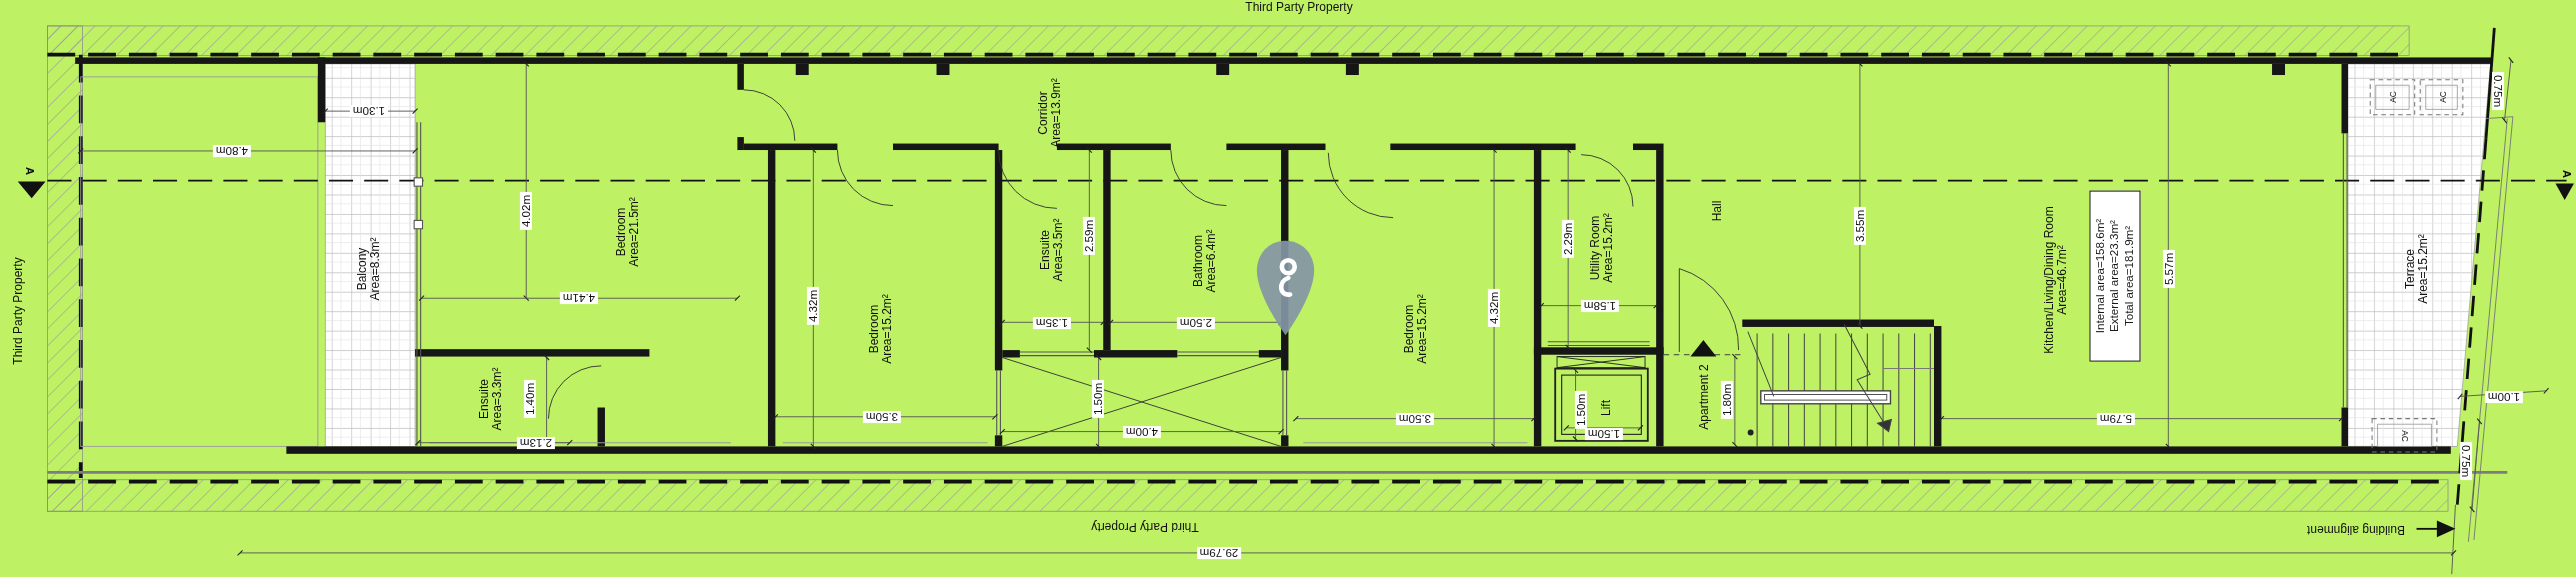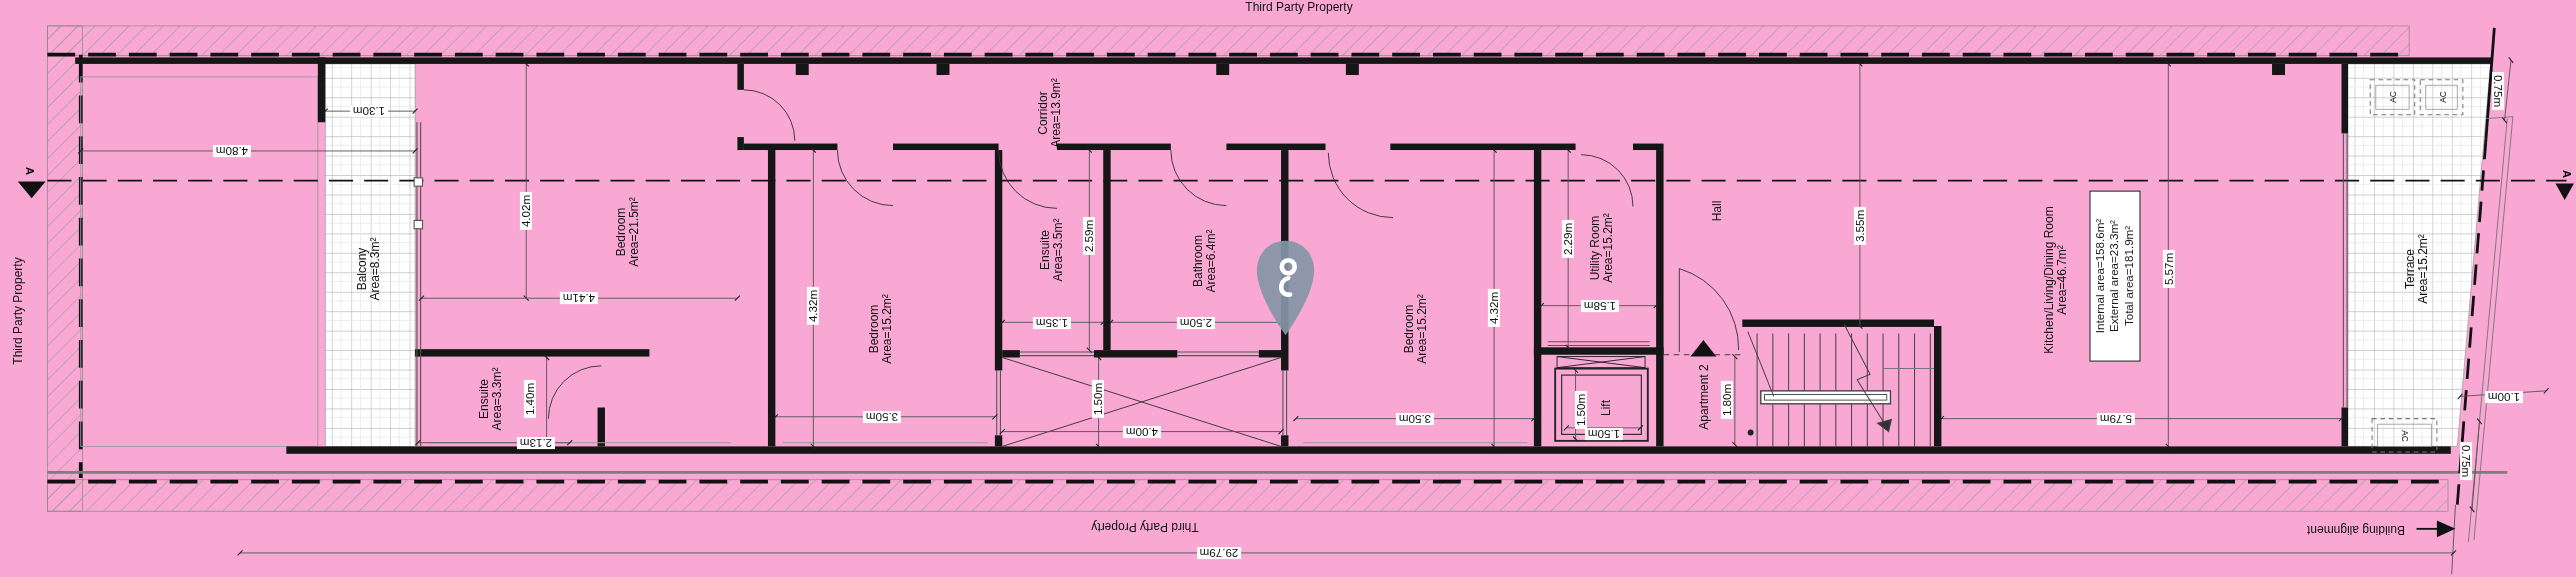--- a/index.html
+++ b/index.html
@@ -1,16 +1,16 @@
 <!DOCTYPE html>
 <html style="font-size:15px"><head>
 <meta charset="utf-8">
 <style>
   html,body{margin:0;padding:0;background:#fff;}
-  #plan{position:relative;width:2576px;height:577px;background:#f9a8d4;overflow:hidden;
+  #plan{position:relative;width:2576px;height:577px;background:#bef264;overflow:hidden;
         font-family:"Liberation Sans", sans-serif;color:#1a1a1a;}
   #plan svg{position:absolute;left:0;top:0;}
   .lbl{position:absolute;white-space:nowrap;font-size:12px;line-height:1.05;color:#111;
        transform:translate(-50%,-50%);display:flex;flex-direction:column;align-items:center;text-align:center;}
   .rotccw{transform:translate(-50%,-50%) rotate(-90deg);}
   .rotcw{transform:translate(-50%,-50%) rotate(90deg);}
   .rot180{transform:translate(-50%,-50%) rotate(180deg);}
   .dim{background:#fff;padding:0 2.8px;font-size:11.6px;}
   .small{font-size:8.3px;}
   .marker{font-weight:bold;font-size:11px;}

